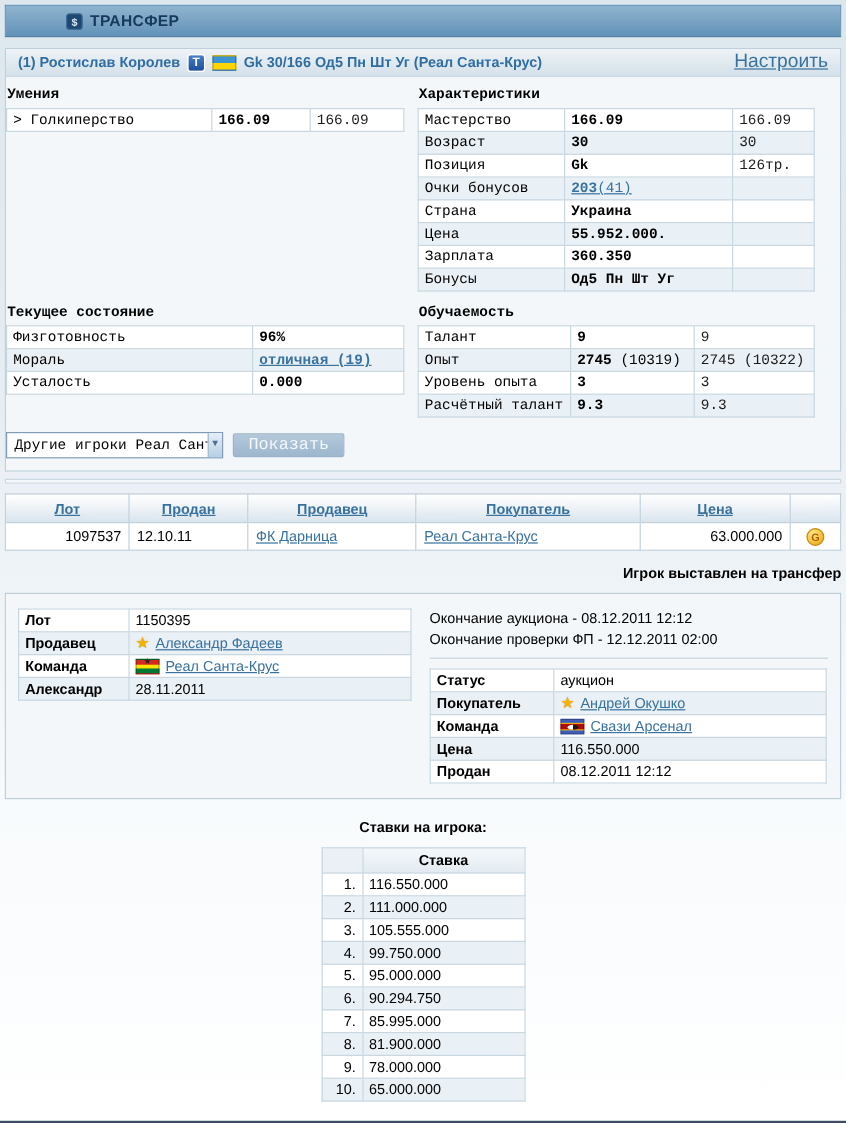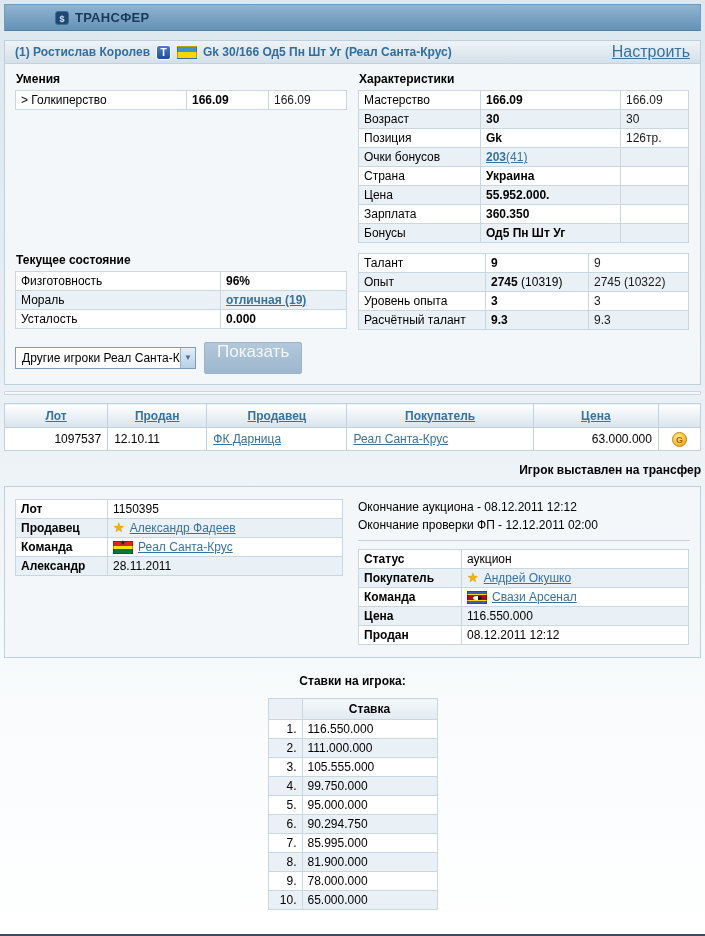--- a/index.html
+++ b/index.html
@@ -46,21 +46,21 @@
   }
   .flag { display:inline-block; width:20px; height:13px; border:1px solid rgba(0,0,0,.25); position:relative; }
   .flag-ua { background: linear-gradient(180deg,#3e94d1 0%,#3e94d1 50%,#ffd500 50%,#ffd500 100%); }
   .flag-bo { background: linear-gradient(180deg,#d52b1e 0%,#d52b1e 33%,#f9e300 33%,#f9e300 66%,#007934 66%,#007934 100%); }
   .flag-bo::after { content:"★"; position:absolute; left:0; right:0; top:-3px; font-size:7px; color:#222; text-align:center; }
   .flag-sz { background: linear-gradient(180deg,#3e5eb9 0%,#3e5eb9 22%,#f7d518 22%,#f7d518 30%,#b10c0c 30%,#b10c0c 70%,#f7d518 70%,#f7d518 78%,#3e5eb9 78%,#3e5eb9 100%); }
   .flag-sz::after { content:""; position:absolute; left:5px; top:4.5px; width:9px; height:4px; border-radius:50%; background:linear-gradient(90deg,#fff 0 50%,#1a1a1a 50% 100%); }
   a.lnk { color:#39729e; text-decoration:underline; cursor:pointer; }
   .settings-link { font-size:16px; }
 
-  .player-content { padding:8px 10px 10px 10px; }
+  .player-content { padding:8px 10px 10px 0;font-family:Liberation Mono, monospace; }
   .grid2 { display:grid; grid-template-columns:333px 332px; column-gap:10px; row-gap:10px; }
   h3.sec { font-size:12px; font-weight:bold; margin:0 0 3px 1px; line-height:15px; }
 
   table.t { border-collapse:collapse; background:#fff; }
   table.t td { border:1px solid #c9d7e1; padding:2px 5px; height:19px; font-size:12px; vertical-align:middle; }
   table.t tr:nth-child(even) td { background:#e9f0f6; }
   td.bv { font-weight:bold; }
   .fw-n { font-weight:normal; }
   td.v2 { color:#1a1a1a; }
 
@@ -75,22 +75,22 @@
   .select {
     width:181px; height:22px; border:1px solid #7f9db9; background:#fff;
     display:flex; align-items:center; justify-content:space-between; cursor:pointer;
   }
   .select-text { padding:0 6px; white-space:nowrap; overflow:hidden; }
   .select-arrow {
     width:18px; height:20px; border-left:1px solid #93b2cc; text-align:center;
     background: linear-gradient(180deg,#e4eef7,#b7cfe4); color:#4a6f93; font-size:8px; line-height:20px;
   }
   .btn-show {
-    height:32px; padding:0 12px; border:1px solid #9db4c8; border-radius:2px;
-    background: linear-gradient(180deg,#b3c8da,#9db7cd); color:#f2f7fb; font-size:17px;
+    height:20px; padding:0 12px; border:1px solid #9db4c8; border-radius:2px;
+    background: linear-gradient(180deg,#b3c8da,#9db7cd); color:#f2f7fb; font-size:14px;
     line-height:18px; cursor:pointer;
   }
 
   
   .separator { height:4px; margin-top:6px; background:#f5f8fa; border:1px solid #ccd8e1; border-radius:1px; }
 
   
   table.lot { border-collapse:collapse; margin-top:8px; background:#fff; width:697px; }
   table.lot td { border:1px solid #c2d1dc; font-size:12px; }
   table.lot .hdr td {
@@ -233,20 +233,21 @@
             </tr>
             <tr>
               <td>Усталость</td>
               <td class="bv">0.000</td>
             </tr>
           </tbody>
             </table>
         </div>
 
         <div>
+          <h3 class="sec">Обучаемость</h3>
           <table class="t tbl-train">
             <tbody>
                 <tr>
               <td>Талант</td>
               <td class="bv">9</td>
               <td class="v2">9</td>
             </tr>
             <tr>
               <td>Опыт</td>
               <td class="bv"><span>2745</span><span class="fw-n"> (10319)</span></td>

